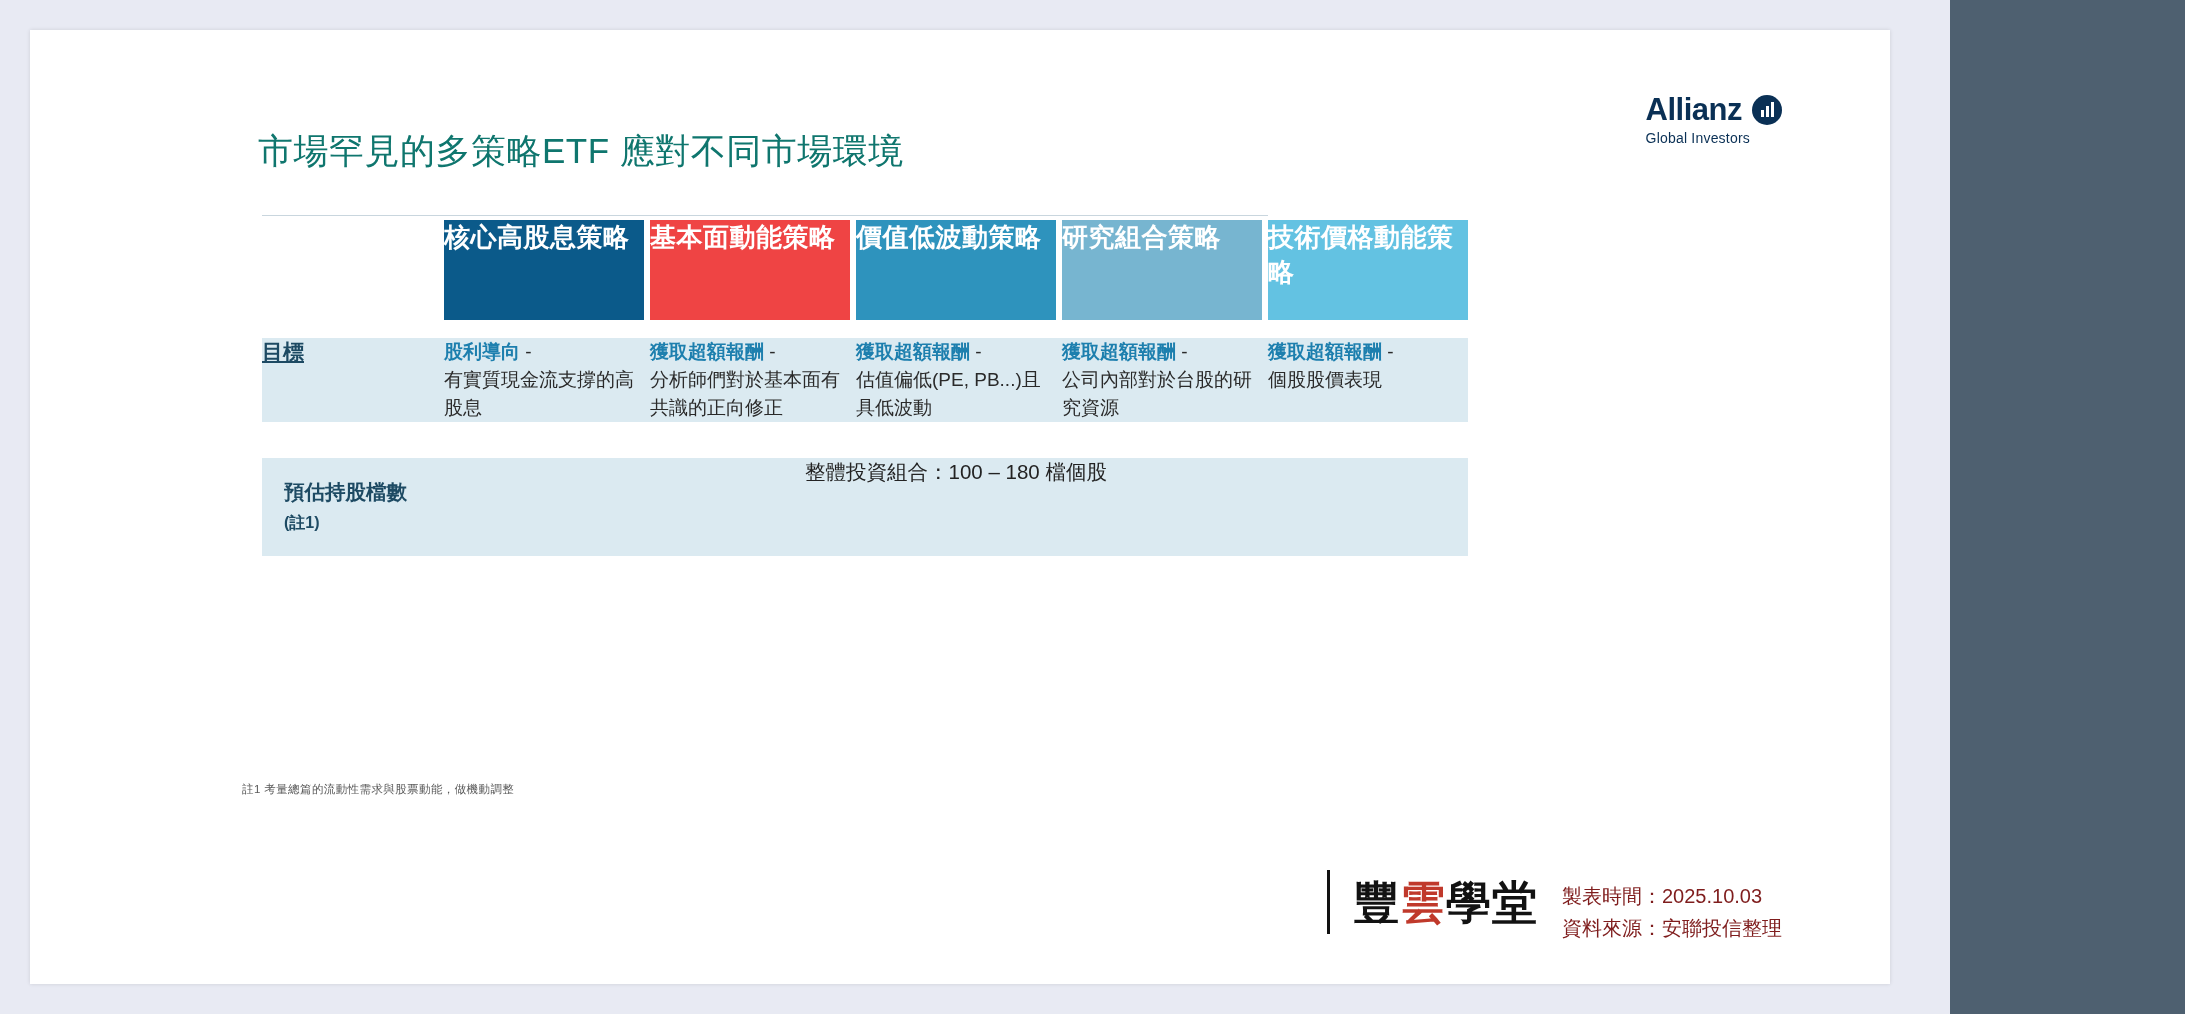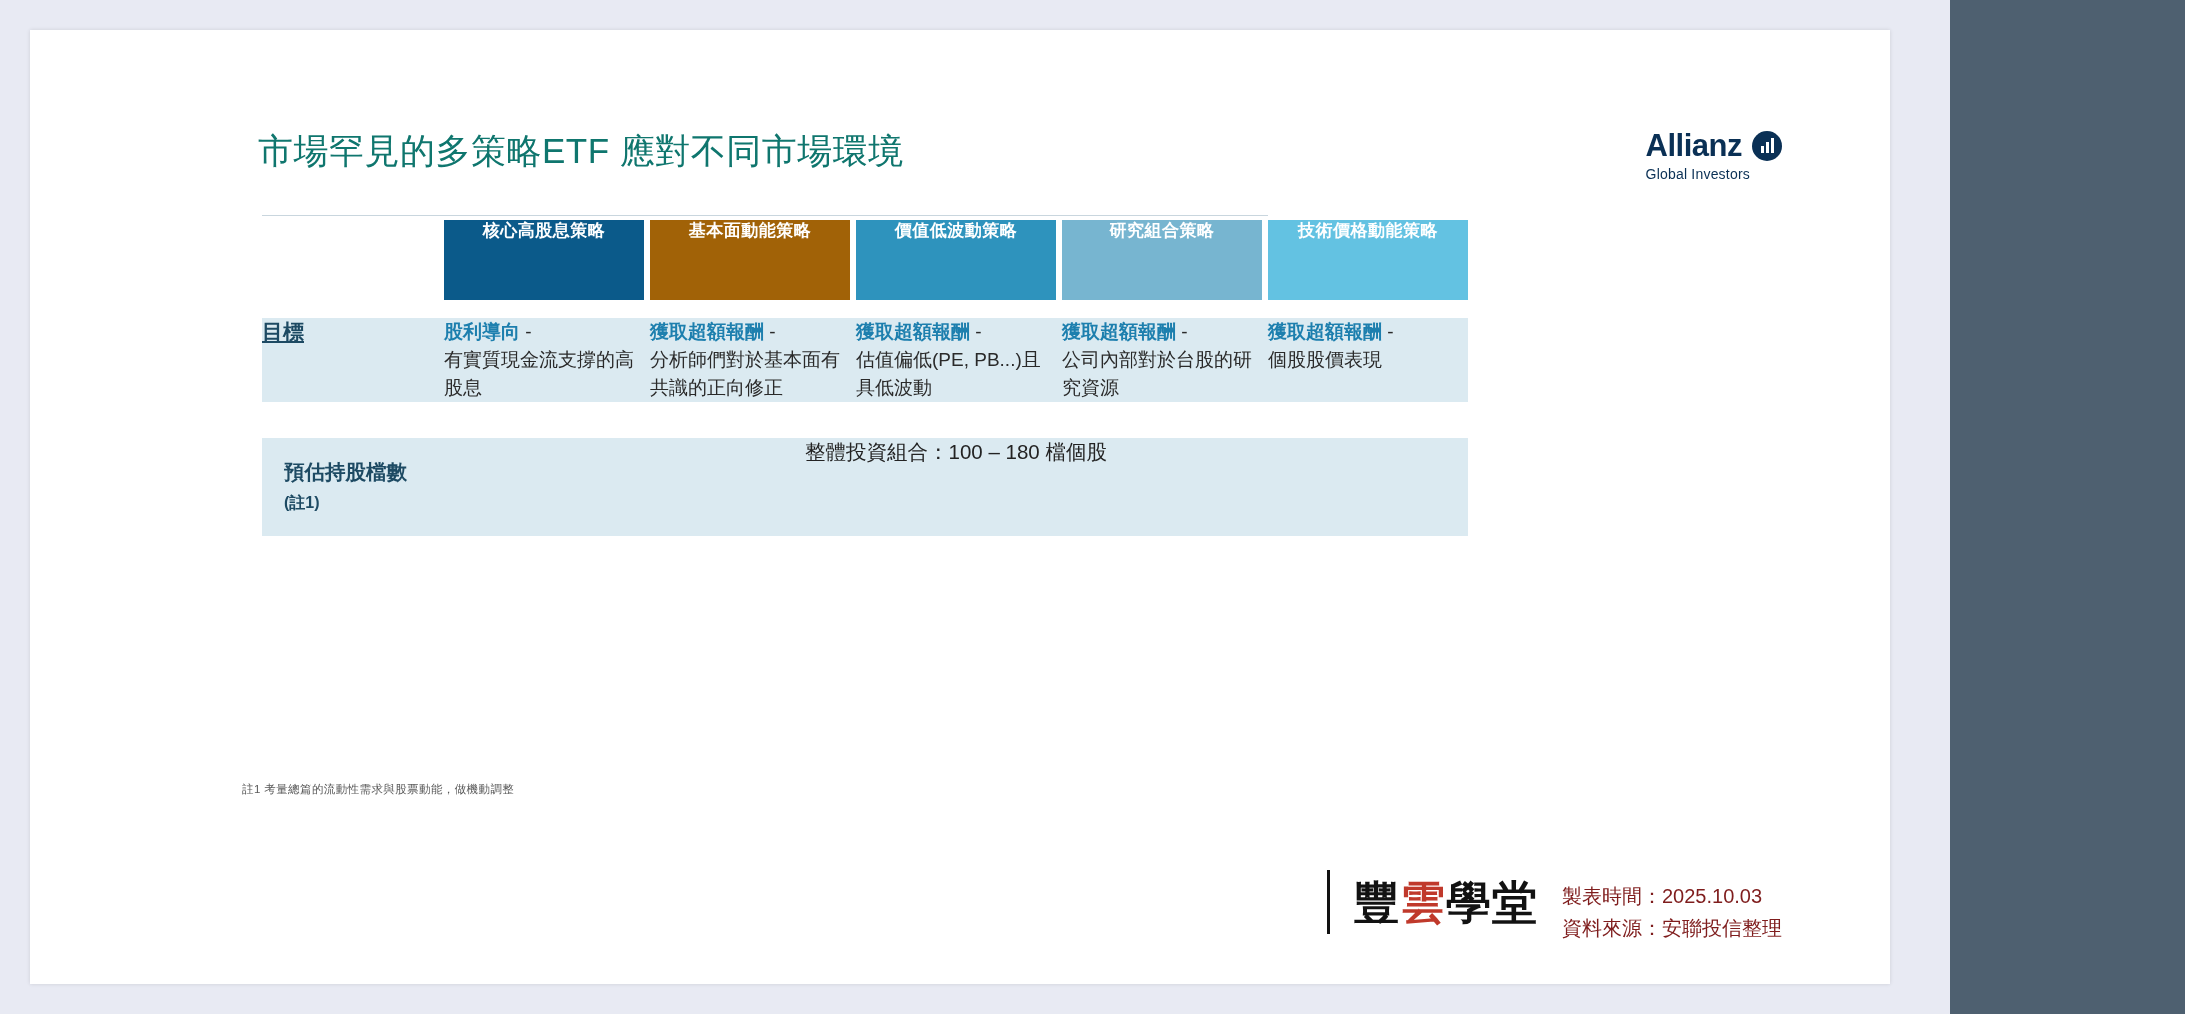--- a/index.html
+++ b/index.html
@@ -36,21 +36,20 @@
     background: #ffffff;
     box-shadow: 0 0 4px rgba(0,0,0,0.12);
   }
 
   
   .logo {
     position: absolute;
     right: 108px;
     top: 62px;
     text-align: left;
-    margin-top: 36px;
   }
   .logo-row {
     display: flex;
     align-items: center;
     gap: 10px;
   }
   .logo-word {
     font-size: 31px;
     font-weight: bold;
     color: #0a3055;
@@ -109,31 +108,31 @@
     vertical-align: top;
   }
   .hdr-rule td {
     border-top: 1px solid #c9d6de;
     height: 4px;
   }
   .col-label { width: 182px; }
   .col-c { width: 200px; }
 
   .hcell {
-    height: 80px;
+    height: 100px;
     color: #ffffff;
-    font-size: 17px;
-    font-weight: bold;
-    text-align: center;
+    font-size: 26px;
+    font-weight: bold;
+    text-align: left;
     vertical-align: middle;
     line-height: 1.35;
     letter-spacing: 0.5px;
   }
   .h1 { background: #0b5a8a; }
-  .h2 { background: #a16207; }
+  .h2 { background: #ef4444; }
   .h3 { background: #2e93bd; }
   .h4 { background: #77b5d0; }
   .h5 { background: #63c2e2; }
   .hspacer { width: 6px; background: #ffffff; }
 
   .row-goal td {
     background: #dbeaf1;
   }
   .rowlabel {
     font-size: 21px;

